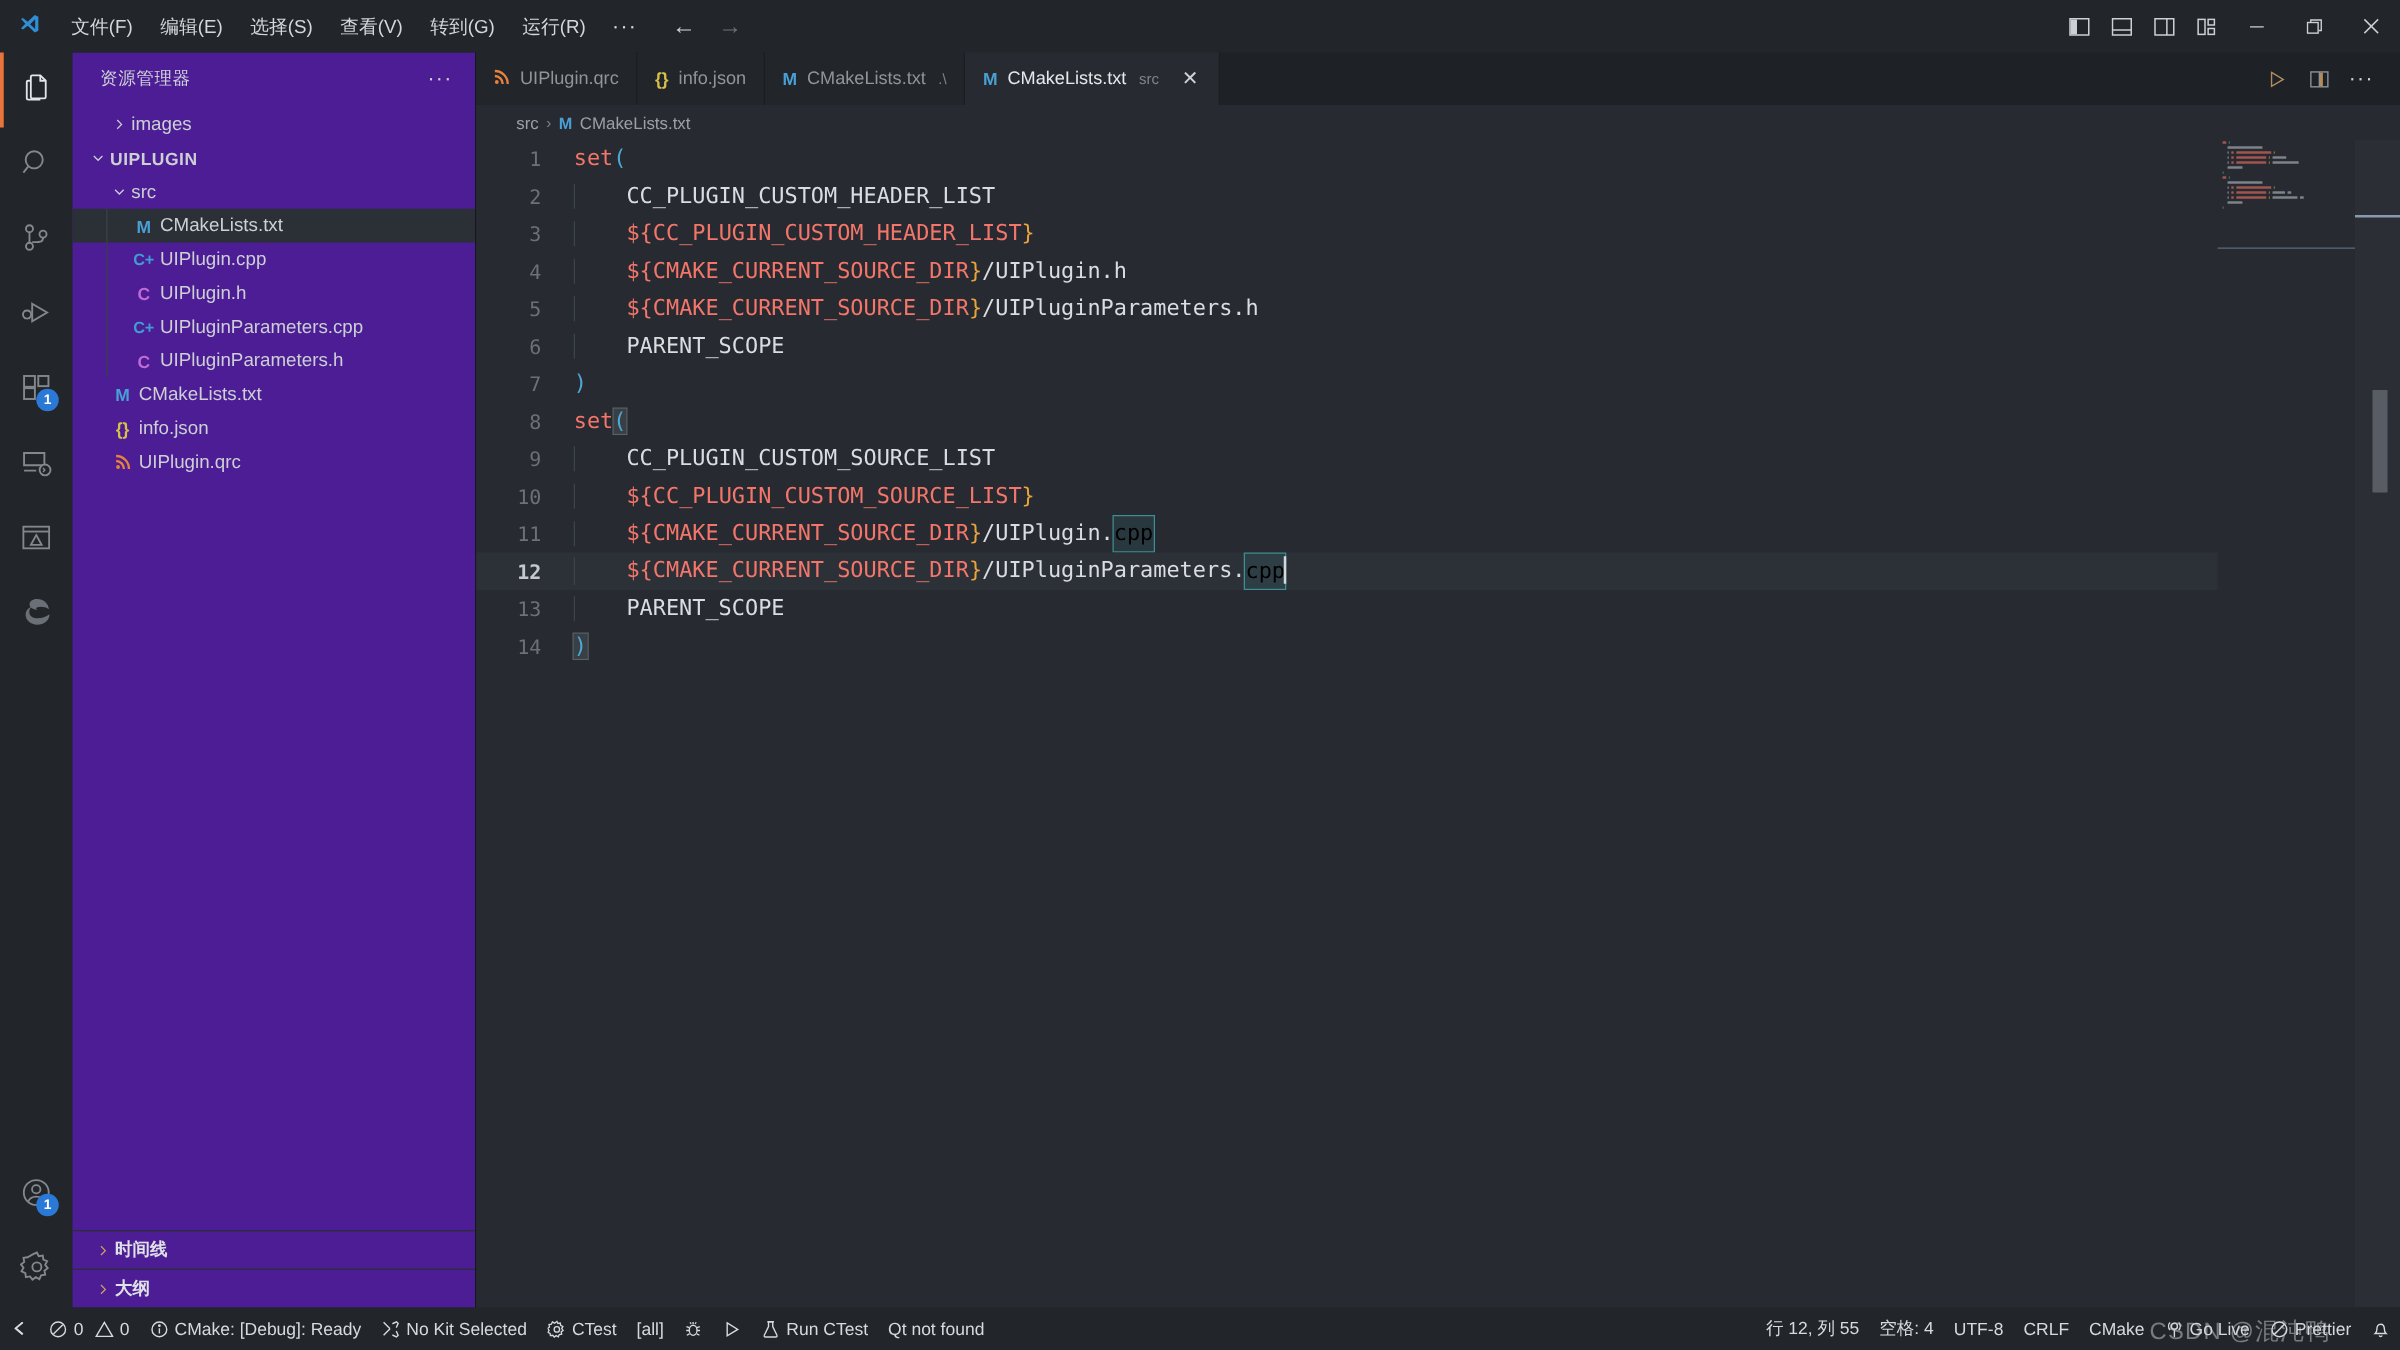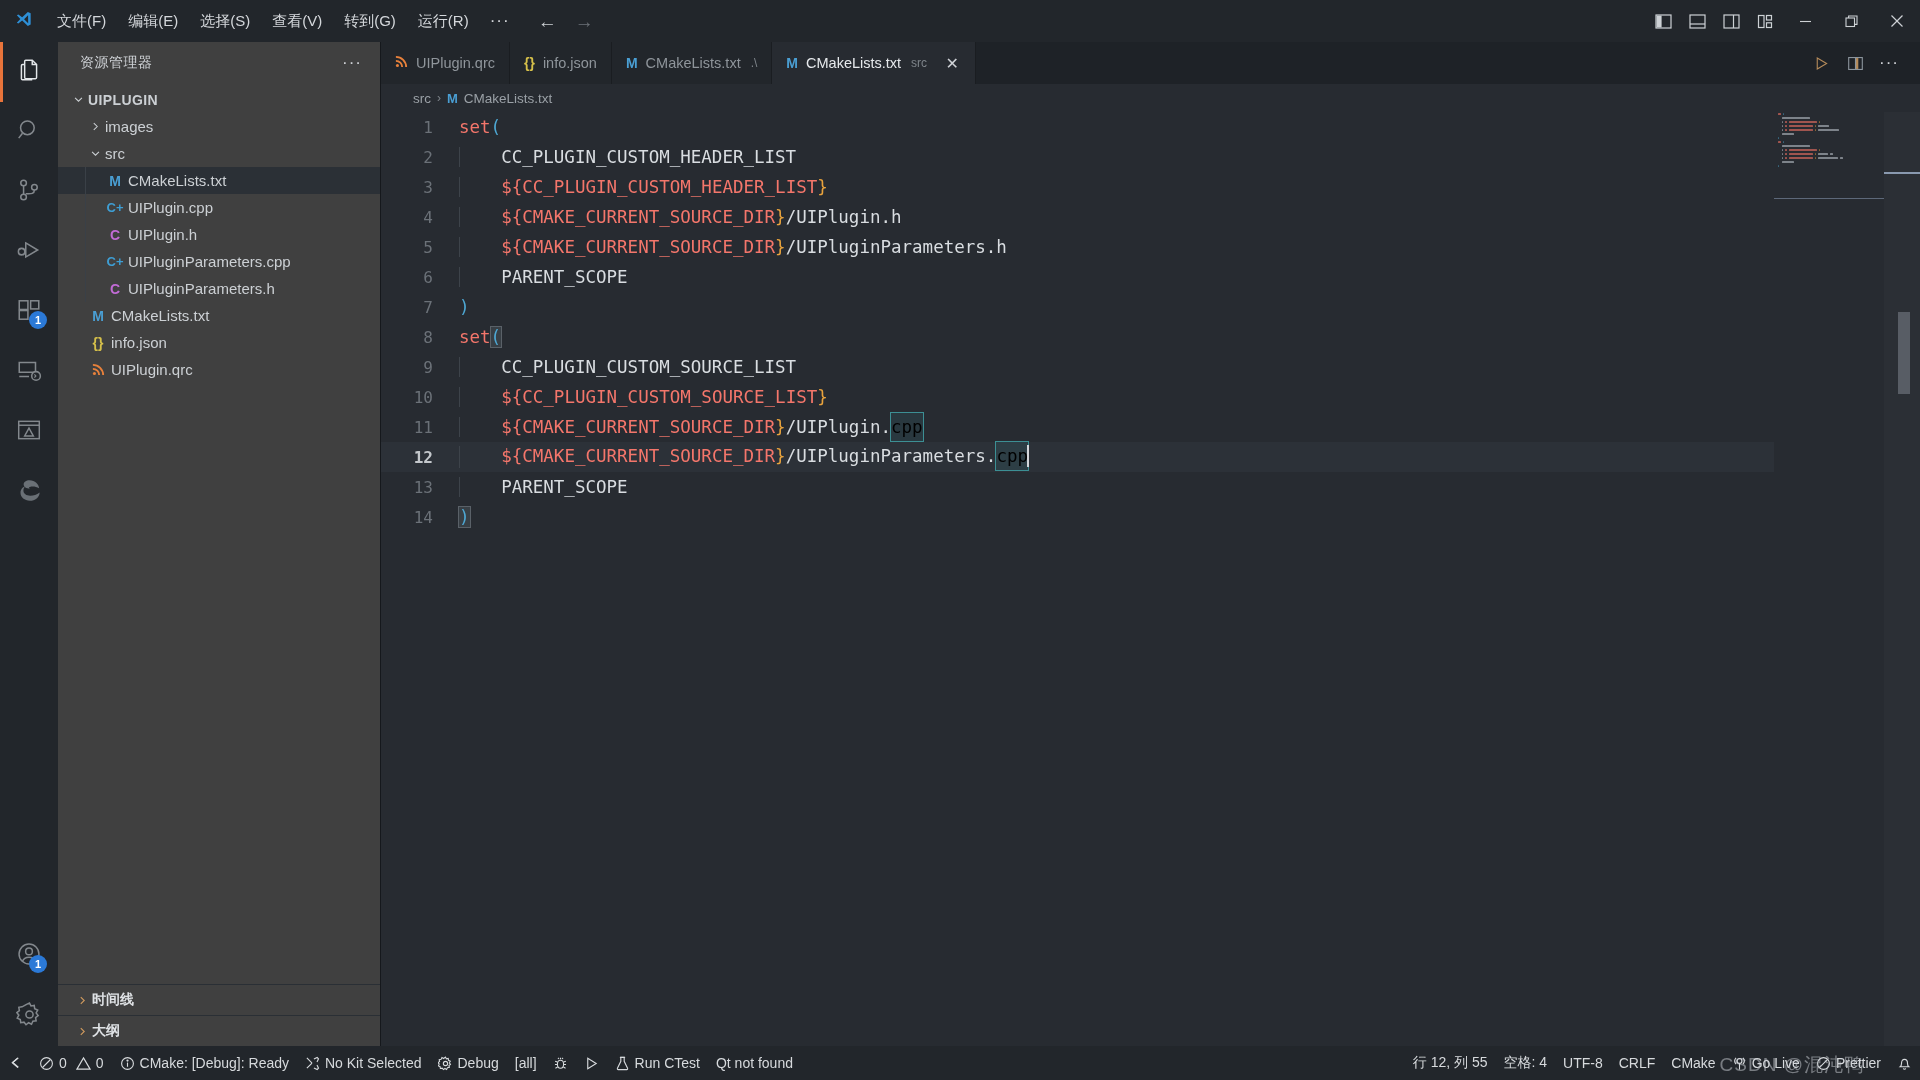--- a/index.html
+++ b/index.html
@@ -64,21 +64,21 @@
   .act-item.active svg { opacity: 1; }
   .badge {
     position: absolute; right: 11px; bottom: 13px; min-width: 18px; height: 18px;
     border-radius: 9px; background: #2b79d7; color: #fff; font-size: 11px;
     display: flex; align-items: center; justify-content: center; padding: 0 4px;
     font-family: "Liberation Sans", sans-serif; font-weight: 600;
   }
   .act-spacer { flex: 1 1 auto; }
 
   
-  .sidebar { width: 322px; background: #404040; flex: 0 0 322px; display: flex; flex-direction: column; }
+  .sidebar { width: 322px; background: #4c1d95; flex: 0 0 322px; display: flex; flex-direction: column; }
   .sb-header {
     height: 42px; display: flex; align-items: center; justify-content: space-between;
     padding: 0 18px 0 22px; color: #cfd2d6; font-size: 14px; letter-spacing: .5px;
   }
   .sb-header .dots { font-size: 17px; letter-spacing: 1px; color: #cfd2d6; }
   .tree { flex: 1 1 auto; overflow: hidden; padding-top: 2px; }
   .row {
     height: 27px; display: flex; align-items: center; font-size: 15px;
     color: #ccd0d4; padding-left: 14px; cursor: default; position: relative;
     white-space: nowrap;
@@ -371,35 +371,35 @@
         </span>
       </div>
     </div>
 
     <div class="sidebar">
       <div class="sb-header">
         <span>资源管理器</span>
         <span class="dots">···</span>
       </div>
       <div class="tree" id="file-tree">
+          <div class="row" style="padding-left: 27px;">
+            <span class="chev">
+              <svg viewBox="0 0 16 16" fill="none" stroke="#ccd0d4" stroke-width="1.5">
+                <path d="M5.5 3l5 5-5 5"></path>
+              </svg>
+            </span>
+            <span>images</span>
+          </div>
           <div class="row root" style="padding-left: 10px;">
             <span class="chev">
               <svg viewBox="0 0 16 16" fill="none" stroke="#ccd0d4" stroke-width="1.5">
                 <path d="M3 5.5l5 5 5-5"></path>
               </svg>
             </span>
             <span>UIPLUGIN</span>
-          </div>
-          <div class="row" style="padding-left: 27px;">
-            <span class="chev">
-              <svg viewBox="0 0 16 16" fill="none" stroke="#ccd0d4" stroke-width="1.5">
-                <path d="M5.5 3l5 5-5 5"></path>
-              </svg>
-            </span>
-            <span>images</span>
           </div>
           <div class="row" style="padding-left: 27px;">
             <span class="chev">
               <svg viewBox="0 0 16 16" fill="none" stroke="#ccd0d4" stroke-width="1.5">
                 <path d="M3 5.5l5 5 5-5"></path>
               </svg>
             </span>
             <span>src</span>
           </div>
           <div class="row selected" style="padding-left: 44px;">
@@ -667,21 +667,21 @@
       <span>No Kit Selected</span>
     </div>
 
     <div class="st-item">
       <span class="st-icon">
         <svg width="15" height="15" viewBox="0 0 16 16" fill="none" stroke="#d7dadd" stroke-width="1.15">
             <circle cx="8" cy="8" r="2.3"></circle>
             <path d="M8 1.2l.9 1.8 2-.4.3 2 1.9.9-1 1.8 1.2 1.6-1.6 1.2.4 2-2 .3-.9 1.9-1.8-1-1.6 1.2L4.5 13l-2 .3L2.2 11.4l-1.9-.9 1-1.8L.1 7.1l1.6-1.2-.4-2 2-.3L4.2 1.7 6 2.7z"></path>
           </svg>
       </span>
-      <span>Debug</span>
+      <span>CTest</span>
     </div>
 
     <div class="st-item">
       <span>[all]</span>
     </div>
 
     <div class="st-item">
       <span class="st-icon">
         <svg width="15" height="15" viewBox="0 0 16 16" fill="none" stroke="#d7dadd" stroke-width="1.15">
             <ellipse cx="8" cy="8.8" rx="3.3" ry="4.3"></ellipse>

